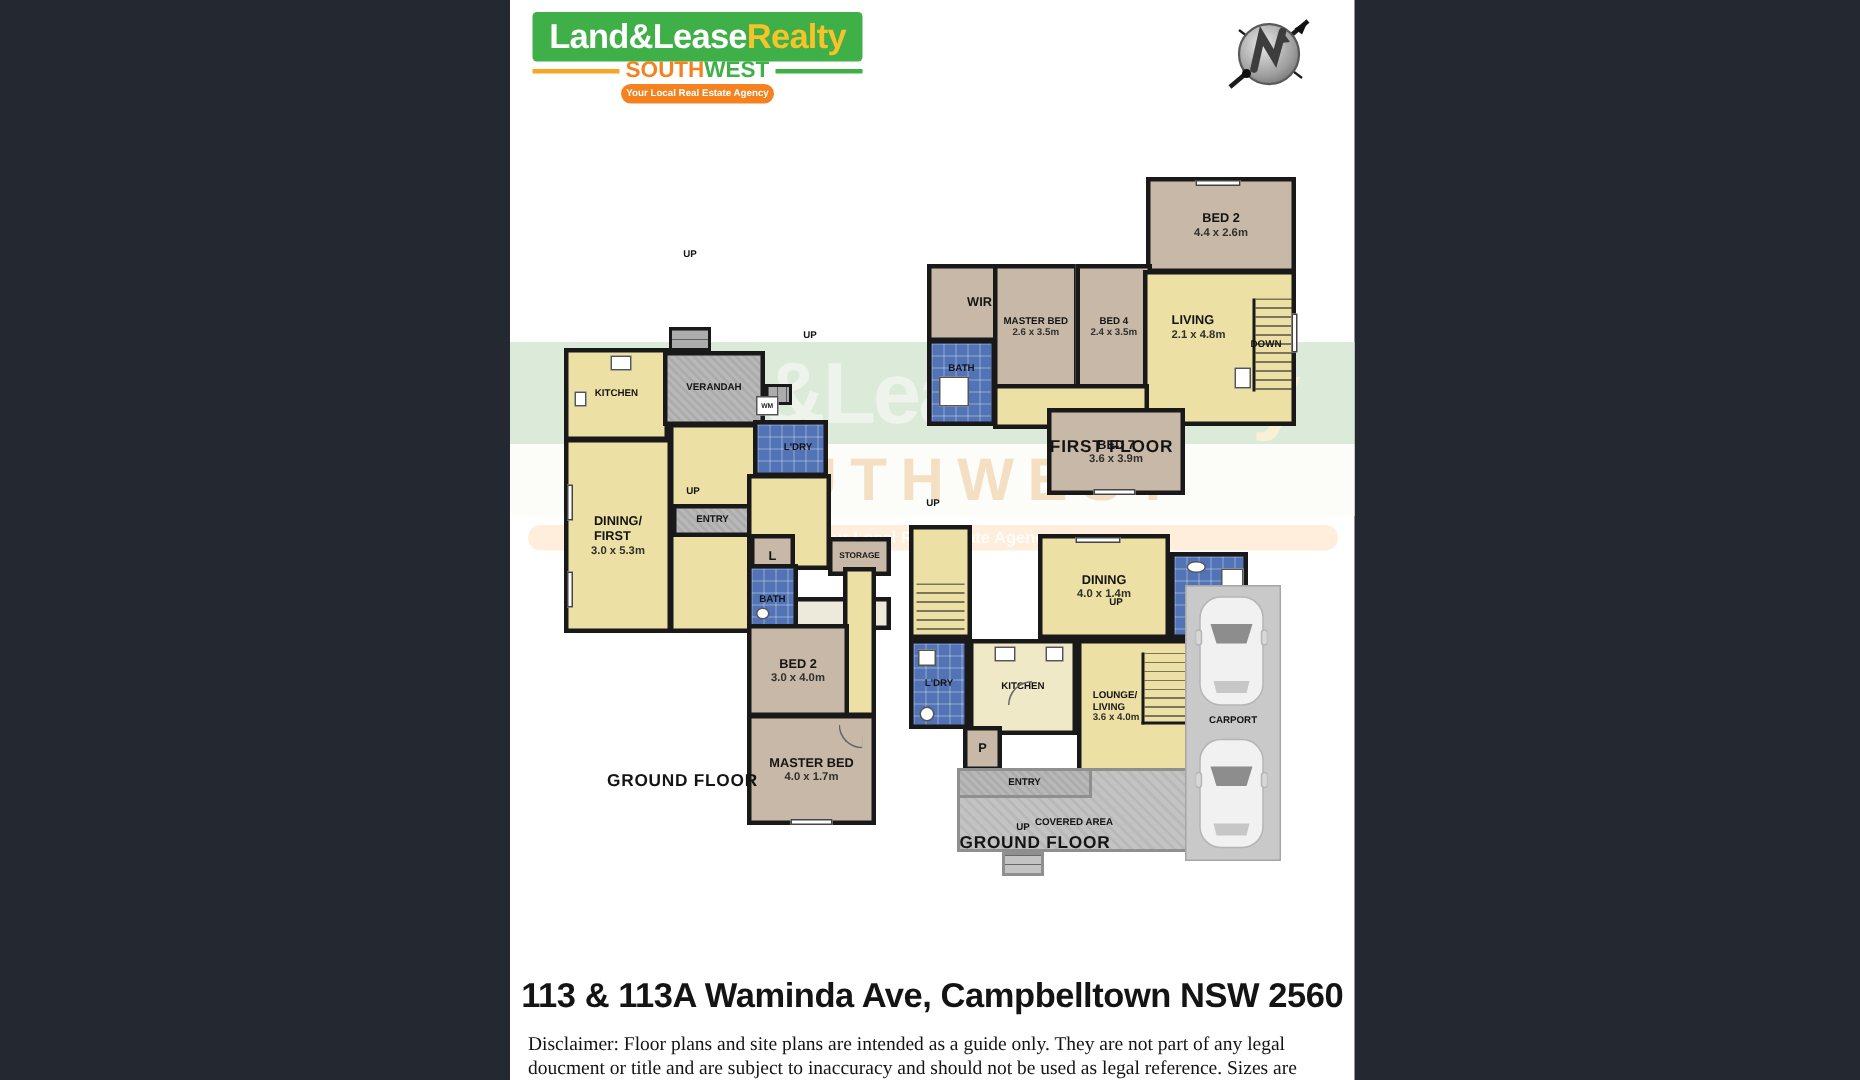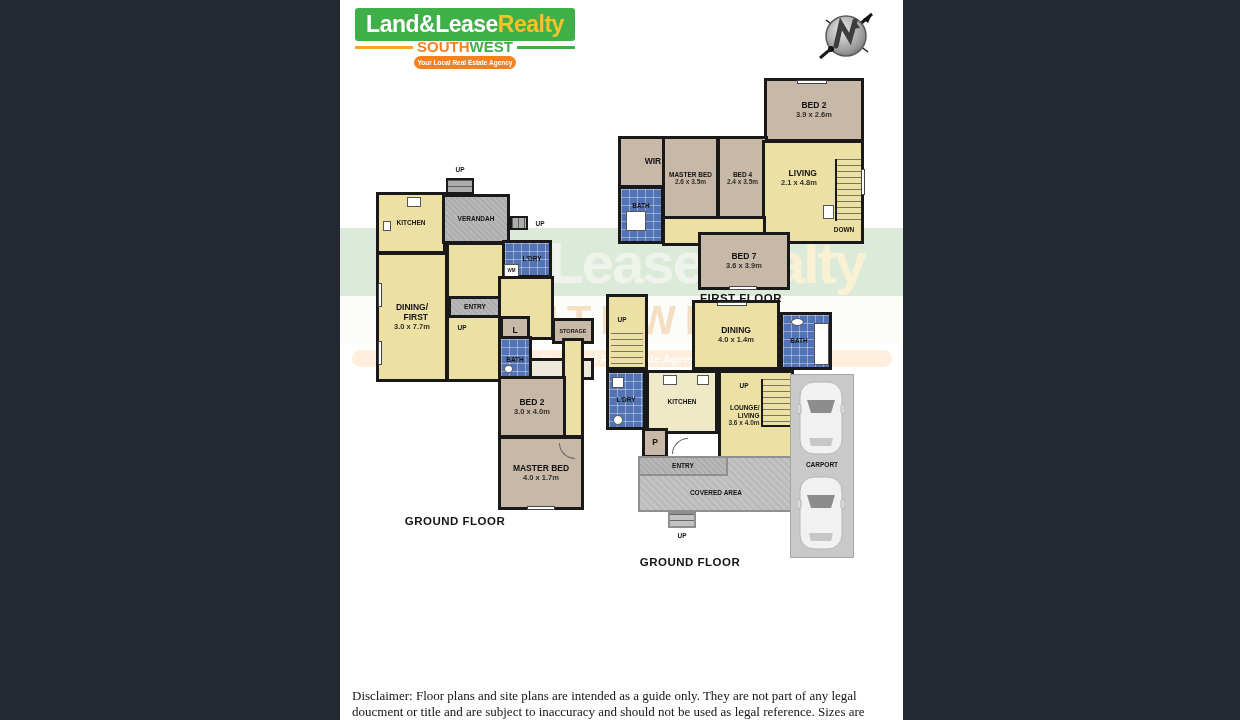--- a/index.html
+++ b/index.html
@@ -28,21 +28,21 @@
   .lg-line-r{left:517px;top:46px;width:58px;height:3px;background:#3faf47;}
   .lg-sw{left:413px;top:38px;width:104px;height:16px;display:flex;align-items:center;justify-content:center;
          font-weight:800;font-size:15px;}
   .lg-sw .o{color:#f5821f;} .lg-sw .g{color:#3faf47;}
   .lg-pill{left:414px;top:56px;width:102px;height:13px;background:#f5821f;border-radius:7px;
            display:flex;align-items:center;justify-content:center;color:#fff;font-weight:bold;font-size:6.5px;}
 
   
   .plan{position:absolute;}
   .room{position:absolute;border:3px solid #191919;box-sizing:border-box;
-        display:flex;flex-direction:column;align-items:center;justify-content:center;text-align:right;}
+        display:flex;flex-direction:column;align-items:center;justify-content:center;text-align:left;margin-top:40px;}
   .thin{border-width:2px;}
   .tan{background:#c7b8a7;}
   .yel{background:#ece0a4;}
   .pale{background:#f0e9c8;}
   .blue{background-color:#5273b5;
         background-image:linear-gradient(rgba(255,255,255,.38) 1px,transparent 1px),
                          linear-gradient(90deg,rgba(255,255,255,.38) 1px,transparent 1px);
         background-size:8px 8px;}
   .gray{background:#acacac;background-image:repeating-linear-gradient(45deg,rgba(255,255,255,.14) 0 2px,transparent 2px 4px);}
   .cover{background:#c3c3c3;background-image:repeating-linear-gradient(45deg,rgba(0,0,0,.05) 0 2px,transparent 2px 5px);}
@@ -104,21 +104,21 @@
     <circle cx="30" cy="28" r="20" fill="url(#cg)" stroke="#5a5a5a" stroke-width="1.5"></circle>
     <circle cx="15" cy="41" r="3" fill="#111"></circle>
     <polygon points="56,6 47,11 52,15" fill="#111"></polygon>
     <path d="M20,38 L25,16 L34,31 L39,13" fill="none" stroke="#3d3d3d" stroke-width="5" stroke-linecap="round"></path>
     <polygon points="39,13 35,21 44,20" fill="#3d3d3d"></polygon>
   </svg>
 
   <div class="plan" style="left:618px;top:78px;width:246px;height:212px;">
     <div class="room tan" style="left:146px;top:0;width:100px;height:64px;">
       <div class="rlabel">BED 2</div>
-      <div class="rdims">3.9 x 2.6m</div>
+      <div class="rdims">4.4 x 2.6m</div>
       <div class="win" style="left:30px;top:-1px;width:30px;height:4px;"></div>
     </div>
     <div class="room tan" style="left:0;top:58px;width:70px;height:52px;">
       <div class="rlabel">WIR</div>
     </div>
     <div class="room blue" style="left:0;top:108px;width:46px;height:58px;">
       <div class="rlabel sm" style="margin-top:-18px;">BATH</div>
       <div class="fix" style="left:5px;top:22px;width:20px;height:20px;"></div>
     </div>
     <div class="room tan" style="left:44px;top:58px;width:57px;height:84px;">
@@ -157,21 +157,21 @@
       <div class="fix" style="left:4px;top:26px;width:8px;height:10px;"></div>
     </div>
     <div class="room gray" style="left:66px;top:22px;width:68px;height:50px;">
       <div class="rlabel sm">VERANDAH</div>
     </div>
     <div class="room gray sth thin" style="left:134px;top:44px;width:18px;height:14px;"></div>
     <div class="ann" style="left:154px;top:48px;width:20px;">UP</div>
     <div class="room yel" style="left:0;top:80px;width:72px;height:130px;">
       <div class="rlabel">DINING/
 FIRST</div>
-      <div class="rdims">3.0 x 7.7m</div>
+      <div class="rdims">3.0 x 5.3m</div>
       <div class="win" style="left:-1px;top:28px;width:4px;height:24px;"></div>
       <div class="win" style="left:-1px;top:86px;width:4px;height:24px;"></div>
     </div>
     <div class="room yel" style="left:70px;top:70px;width:64px;height:140px;"></div>
     <div class="room blue" style="left:126px;top:68px;width:50px;height:38px;">
       <div class="rlabel sm" style="margin-left:10px;">L'DRY</div>
     </div>
     <div class="fix" style="left:128px;top:92px;width:15px;height:13px;">WM</div>
     <div class="room gray" style="left:72px;top:124px;width:54px;height:22px;">
       <div class="rlabel sm">ENTRY</div>
@@ -196,21 +196,21 @@
     </div>
     <div class="room tan" style="left:122px;top:264px;width:86px;height:74px;">
       <div class="rlabel">MASTER BED</div>
       <div class="rdims">4.0 x 1.7m</div>
       <div class="win" style="left:26px;top:67px;width:28px;height:4px;"></div>
       <div class="door" style="left:58px;top:4px;width:16px;height:16px;border-left:1.5px solid #666;border-bottom:1.5px solid #666;border-radius:0 0 0 100%;"></div>
     </div>
   </div>
   <div class="cap" style="left:395px;top:515px;width:120px;">GROUND FLOOR</div>
 
-  <div class="plan" style="left:606px;top:292px;width:246px;height:264px;">
+  <div class="plan" style="left:606px;top:308px;width:246px;height:264px;">
     <div class="room yel" style="left:0;top:2px;width:42px;height:76px;">
       <div class="abs stv" style="left:2px;top:36px;width:32px;height:36px;"></div>
     </div>
     <div class="ann" style="left:4px;top:24px;width:24px;">UP</div>
     <div class="room blue" style="left:0;top:78px;width:40px;height:60px;">
       <div class="rlabel sm">L'DRY</div>
       <div class="fix" style="left:3px;top:4px;width:12px;height:11px;"></div>
       <div class="fix" style="left:4px;top:42px;width:10px;height:10px;border-radius:50%;"></div>
     </div>
     <div class="room yel" style="left:86px;top:8px;width:88px;height:70px;">
@@ -262,14 +262,15 @@
         <rect x="3" y="2" width="42" height="72" rx="14" fill="#f1f1f1" stroke="#b5b5b5"></rect>
         <path d="M10,20 L38,20 L34,33 L14,33 Z" fill="#8d8d8d"></path>
         <path d="M12,58 L36,58 L34,66 L14,66 Z" fill="#c7c7c7"></path>
         <rect x="0" y="24" width="4" height="10" rx="2" fill="#d8d8d8" stroke="#b5b5b5"></rect>
         <rect x="44" y="24" width="4" height="10" rx="2" fill="#d8d8d8" stroke="#b5b5b5"></rect>
       </svg>
     </div>
   </div>
   <div class="cap" style="left:620px;top:556px;width:140px;">GROUND FLOOR</div>
 
+  <div class="abs title">113 &amp; 113A Waminda Ave, Campbelltown NSW 2560</div>
   <div class="abs disc">Disclaimer: Floor plans and site plans are intended as a guide only. They are not part of any legal doucment or title and are subject to inaccuracy and should not be used as legal reference. Sizes are approximate only.</div>
 </div>
 
 </body></html>

